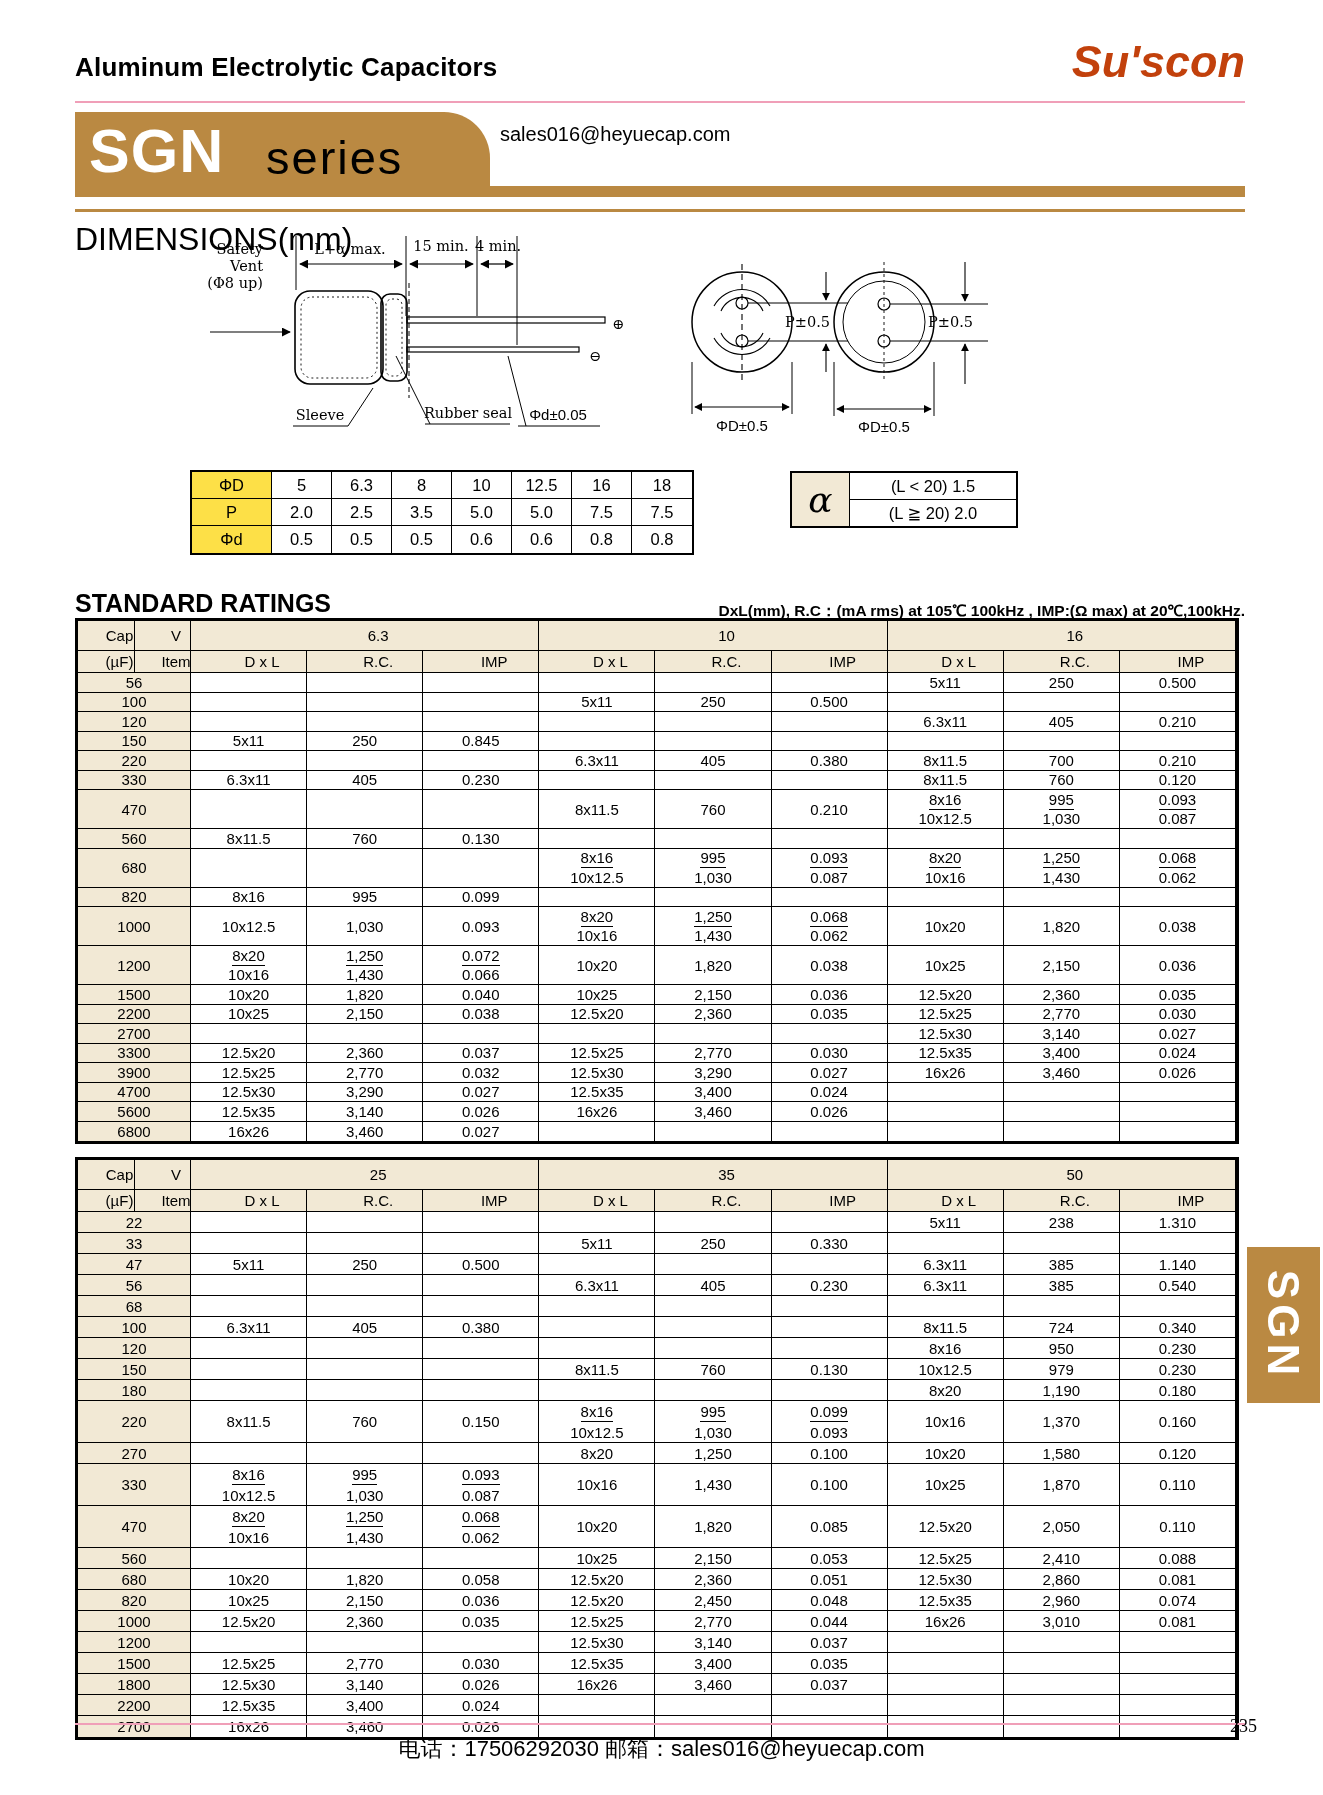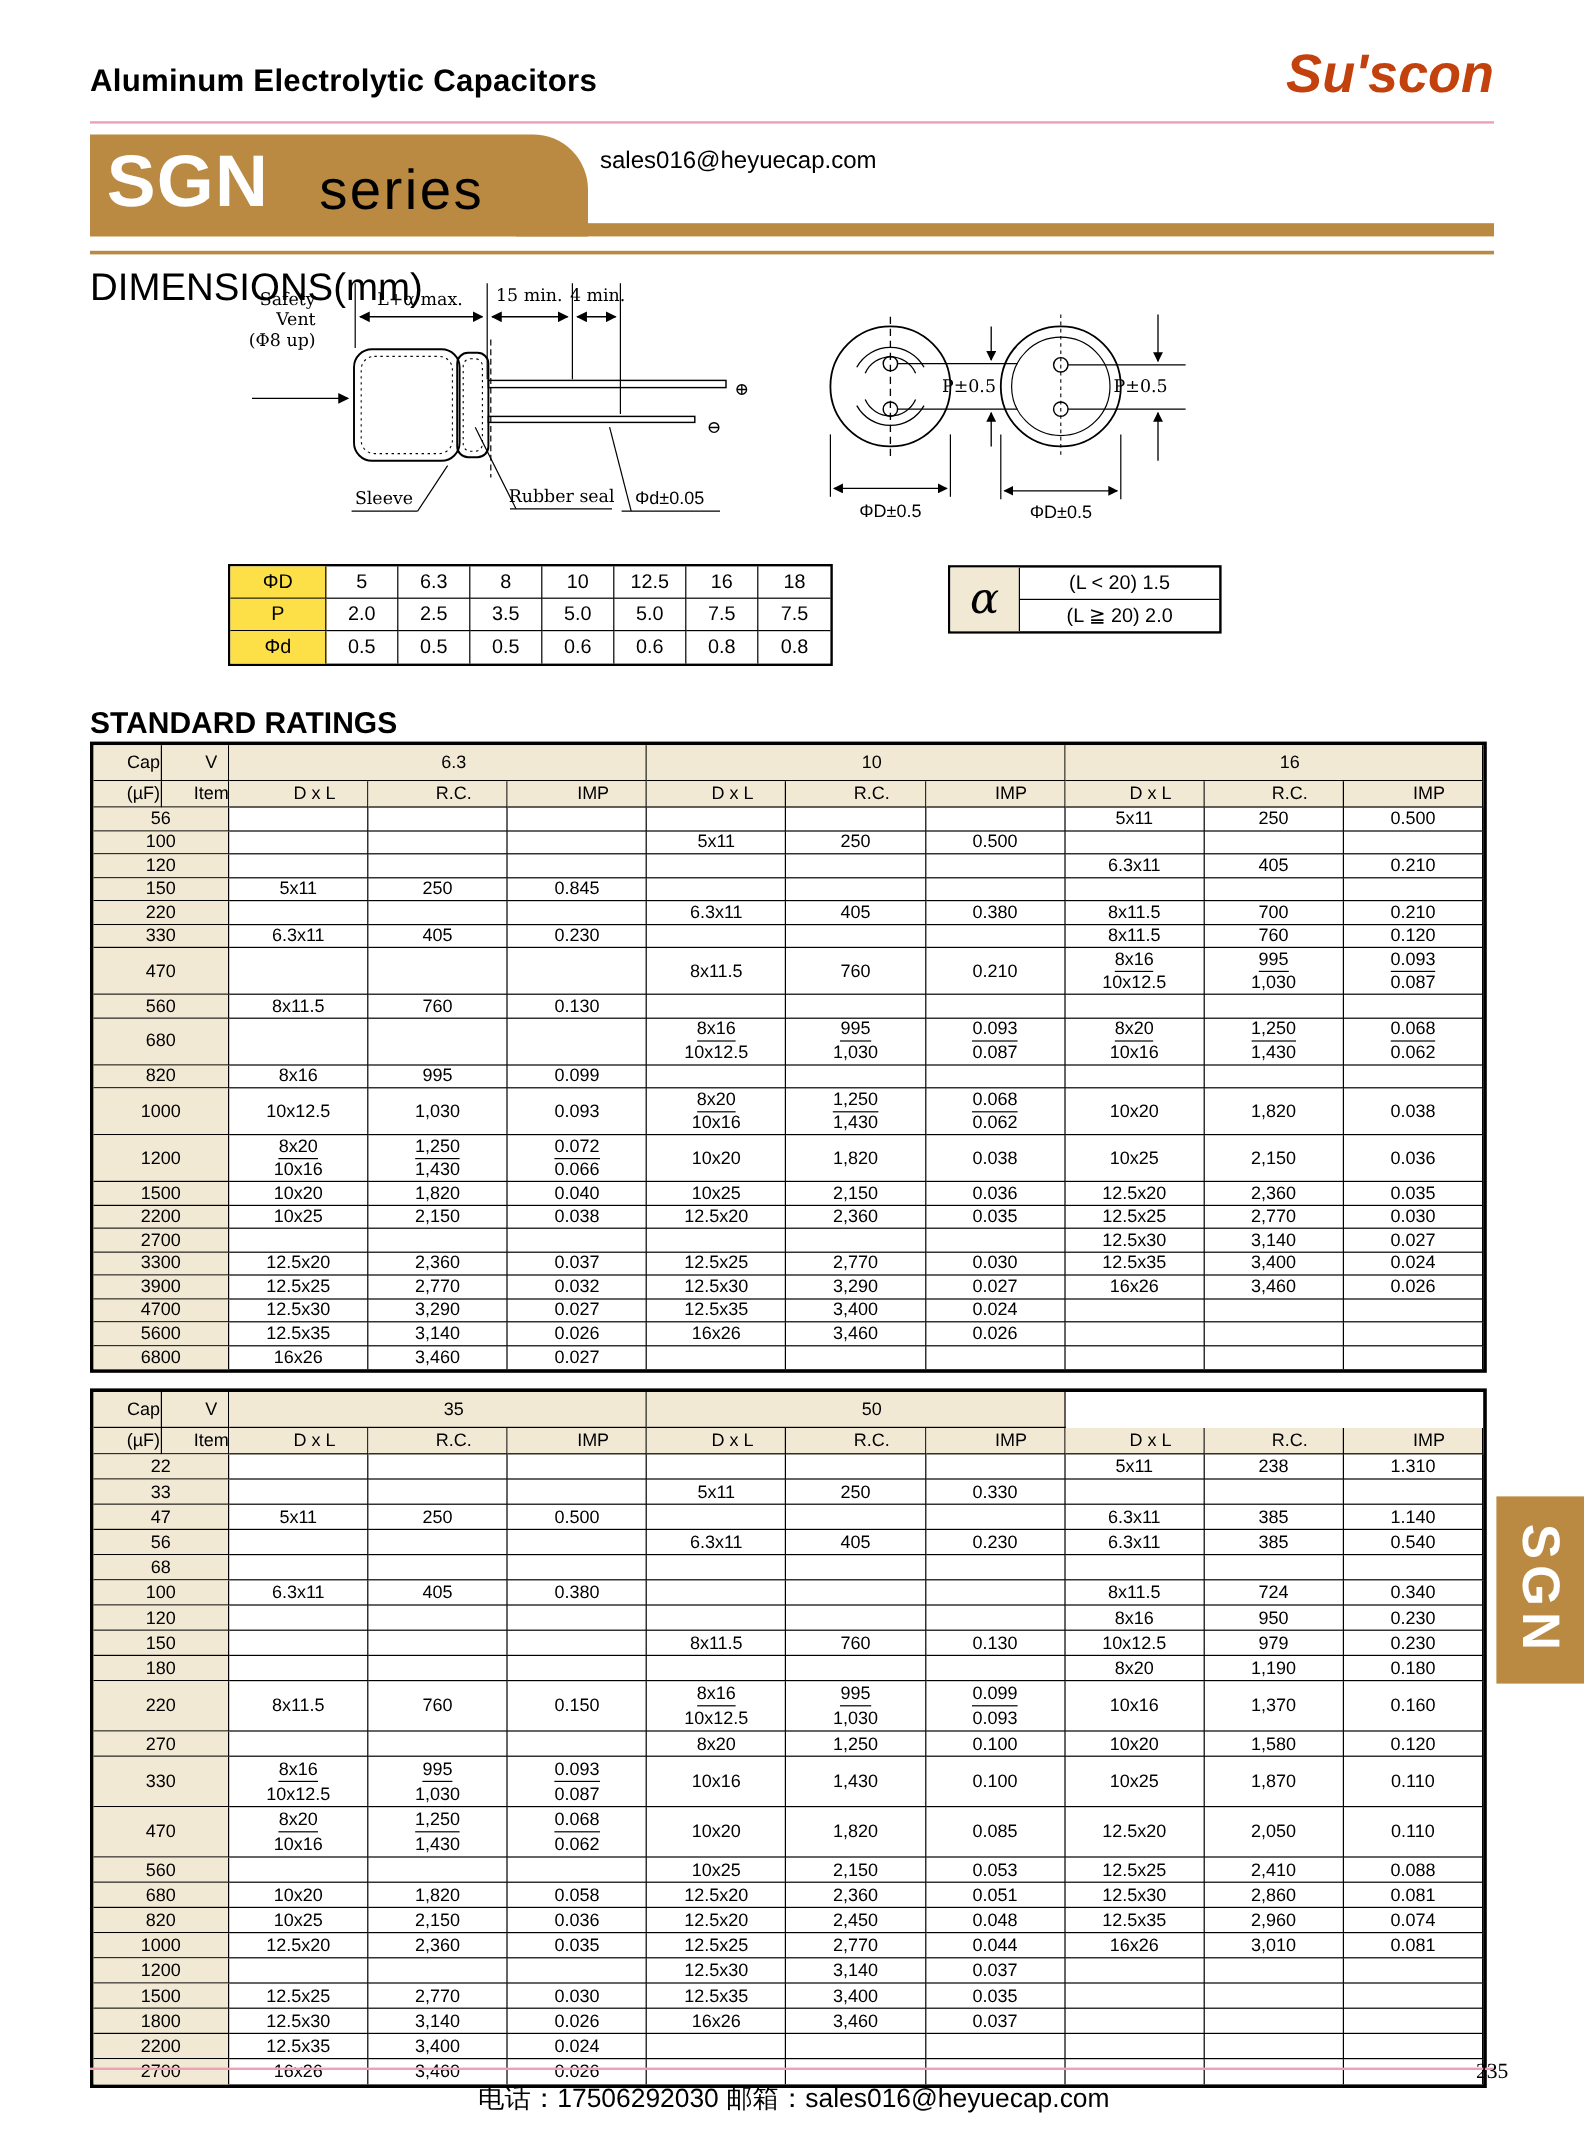--- a/index.html
+++ b/index.html
@@ -184,20 +184,21 @@
       </div>
     </div>
 
   <div class="alpha-table">
     <div class="alpha-sym">α</div>
     <div class="alpha-row first">(L &lt; 20) 1.5</div>
     <div class="alpha-row">(L ≧ 20) 2.0</div>
   </div>
 
   <div class="sr-title">STANDARD RATINGS</div>
+  <div class="sr-cond">DxL(mm), R.C：(mA rms) at 105℃ 100kHz , IMP:(Ω max) at 20℃,100kHz.</div>
 
   <div class="rtable" id="rtable1" style="top: 618px;">
       <div class="trow" style="height: 30px;">
         <div class="hdr">Cap</div>
         <div class="hdr thk">V</div>
         <div class="hdr vh thk" style="grid-column: span 3;">6.3</div>
         <div class="hdr vh thk" style="grid-column: span 3;">10</div>
         <div class="hdr vh lst" style="grid-column: span 3;">16</div>
       </div>
       <div class="trow" style="height: 22px;">
@@ -496,20 +497,21 @@
         <div class="thk"></div>
         <div class=""></div>
         <div class=""></div>
         <div class="lst"></div>
       </div>
     </div>
   <div class="rtable" id="rtable2" style="top: 1157px;">
       <div class="trow" style="height: 30px;">
         <div class="hdr">Cap</div>
         <div class="hdr thk">V</div>
+        <div class="hdr vh thk" style="grid-column: span 3;">25</div>
         <div class="hdr vh thk" style="grid-column: span 3;">35</div>
         <div class="hdr vh lst" style="grid-column: span 3;">50</div>
       </div>
       <div class="trow" style="height: 22px;">
         <div class="hdr hb">(µF)</div>
         <div class="hdr hb thk">Item</div>
         <div class="hdr hb">D x L</div>
         <div class="hdr hb">R.C.</div>
         <div class="hdr hb thk">IMP</div>
         <div class="hdr hb">D x L</div>

